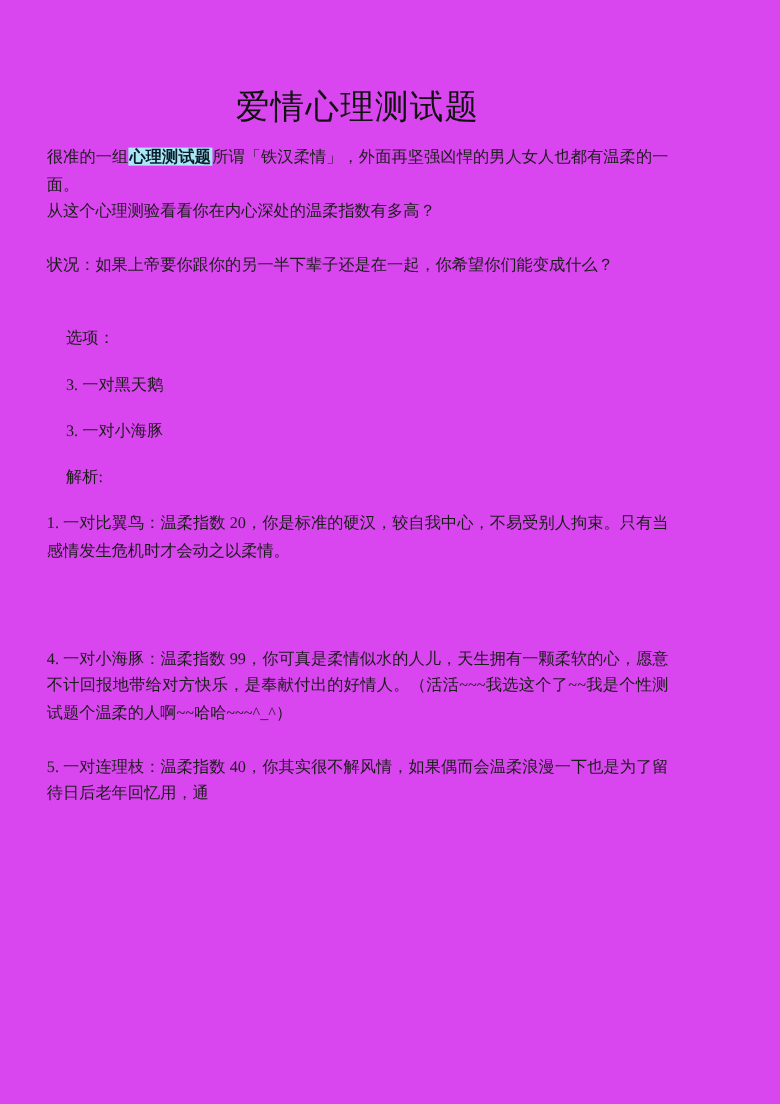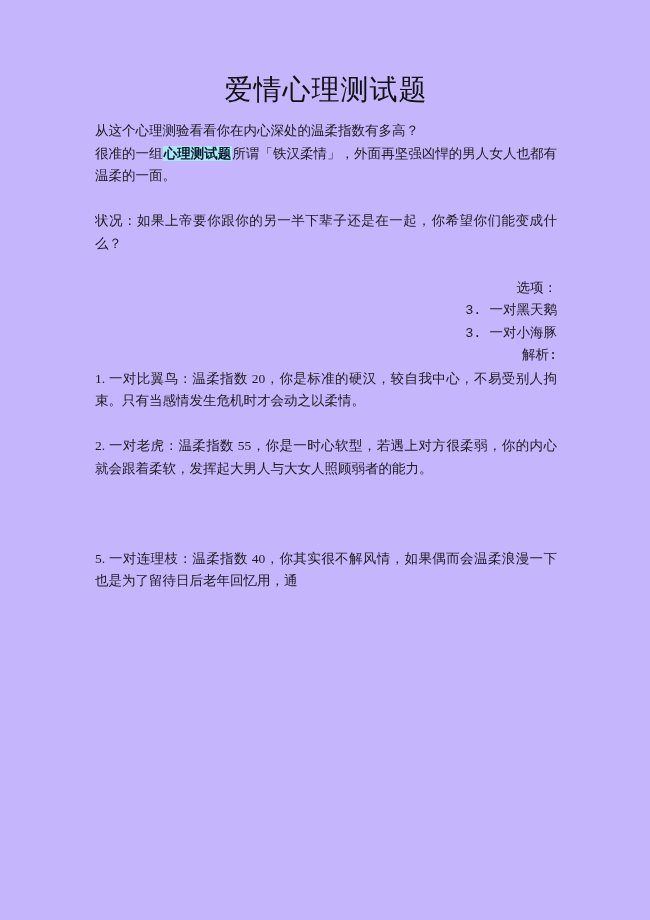--- a/index.html
+++ b/index.html
@@ -11,85 +11,84 @@
     width: 650px;
     height: 920px;
     overflow: hidden;
     font-family: "Liberation Serif", "DejaVu Serif", serif;
     color: #1c1c1c;
   }
   .page {
     box-sizing: border-box;
     width: 650px;
     height: 920px;
-    padding: 72px 93px 0 95px;
-    background: #c4b5fd;
+    padding: 72px 93px 0 39px;
+    background: #d946ef;
   }
   .doc-title {
     font-size: 28px;
     font-weight: normal;
     line-height: 36px;
     text-align: center;
     margin: 0 0 12px 0;
     letter-spacing: 1px;
     color: #111111;
   }
   .para {
     margin: 0;
     font-size: 13.5px;
     line-height: 22.5px;
     text-align: justify;
     word-break: break-all;
   }
   .line {
-    margin: 0;
+    margin: 16px;
     font-size: 13.5px;
     line-height: 22.5px;
-    text-align: right;
-    font-family: Liberation Mono, monospace;
+    text-align: left;
   }
   .gap {
     height: 22.5px;
   }
   .kw-highlight {
     font-weight: bold;
     color: #0b1b2b;
     padding: 0 1px;
     
   }
 </style>
 </head>
 <body>
 
 <div class="page">
 
   <h1 class="doc-title">爱情心理测试题</h1>
 
+  <p class="para"><span>很准的一组</span><mark class="kw-highlight" style="background-color: rgb(169, 233, 245);">心理测试题</mark><span>所谓「铁汉柔情」，外面再坚强凶悍的男人女人也都有温柔的一面。</span></p>
+
   <p class="para">从这个心理测验看看你在内心深处的温柔指数有多高？</p>
-
-  <p class="para"><span>很准的一组</span><mark class="kw-highlight" style="background-color: rgb(169, 233, 245);">心理测试题</mark><span>所谓「铁汉柔情」，外面再坚强凶悍的男人女人也都有温柔的一面。</span></p>
 
   <div class="gap"></div>
 
   <p class="para">状况：如果上帝要你跟你的另一半下辈子还是在一起，你希望你们能变成什么？</p>
 
   <div class="gap"></div>
 
   <p class="line">选项：</p>
 
   <p class="line">3. 一对黑天鹅</p>
   <p class="line">3. 一对小海豚</p>
 
   <p class="line">解析:</p>
 
   <p class="para">1. 一对比翼鸟：温柔指数 20，你是标准的硬汉，较自我中心，不易受别人拘束。只有当感情发生危机时才会动之以柔情。</p>
   <div class="gap"></div>
 
-  <p class="para">2. 一对老虎：温柔指数 55，你是一时心软型，若遇上对方很柔弱，你的内心就会跟着柔软，发挥起大男人与大女人照顾弱者的能力。</p>
   <div class="gap"></div>
 
   <div class="gap"></div>
 
+  <p class="para">4. 一对小海豚：温柔指数 99，你可真是柔情似水的人儿，天生拥有一颗柔软的心，愿意不计回报地带给对方快乐，是奉献付出的好情人。（活活~~~我选这个了~~我是个性测试题个温柔的人啊~~哈哈~~~^_^）</p>
   <div class="gap"></div>
 
   <p class="para">5. 一对连理枝：温柔指数 40，你其实很不解风情，如果偶而会温柔浪漫一下也是为了留待日后老年回忆用，通</p>
 
 </div>
 
 </body></html>

